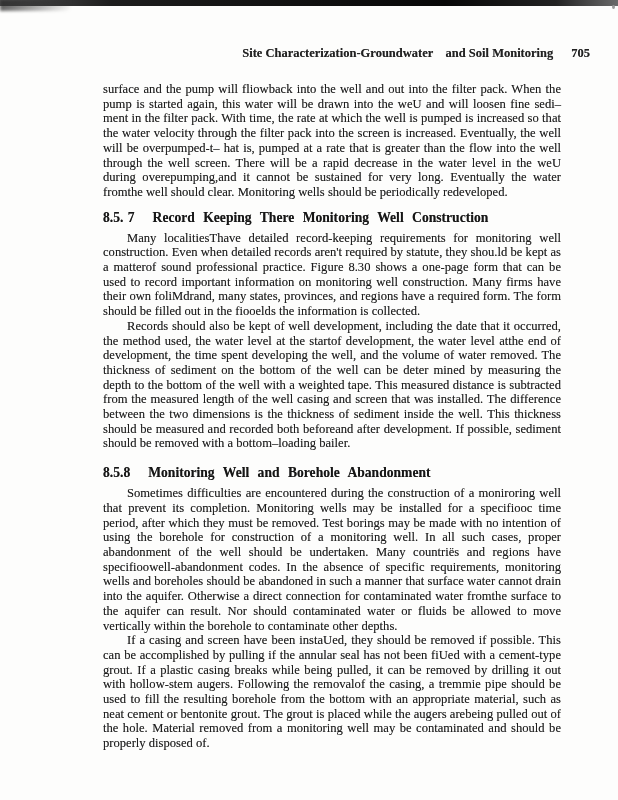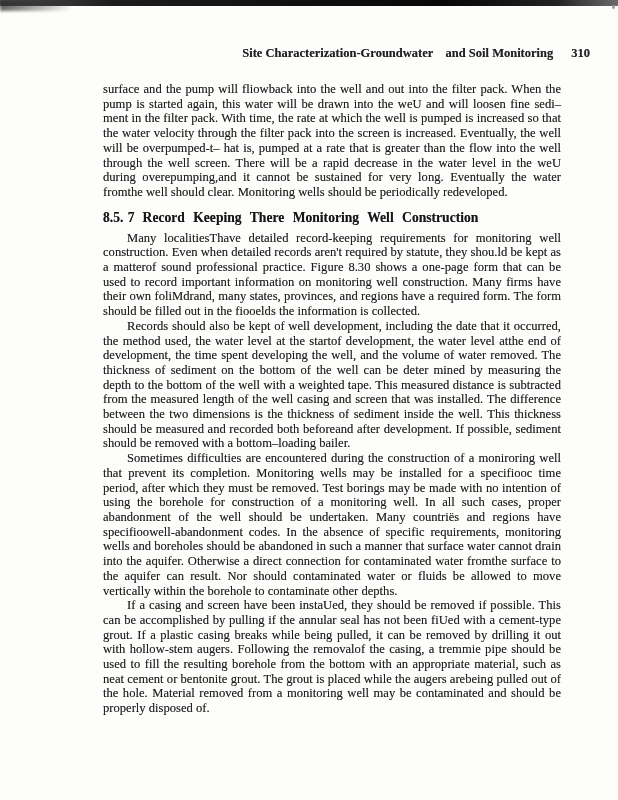--- a/index.html
+++ b/index.html
@@ -54,42 +54,45 @@
   h2.section-heading {
     margin: 9px 0 5px 0;
     font-size: 13.6px;
     line-height: 17px;
     font-weight: bold;
     color: #161616;
     text-align: left;
     word-spacing: 5px;
     text-shadow: 0 0 0.5px rgba(10,10,10,0.5);
   }
-  h2.section-heading .secnum { margin-right: 8px; word-spacing: 1px; }
+  h2.section-heading .secnum { margin-right: 18px; word-spacing: 1px; }
   h2.section-heading.h858 { margin-top: 13px; }
 </style>
 </head>
 <body>
 
 <div class="scan-bar"></div>
 <div class="scan-smudge"></div>
 <div class="scan-speck"></div>
 
-<div class="running-header"><span>Site Characterization-Groundwater    and Soil Monitoring</span><span class="pagenum">310</span></div>
+<div class="running-header"><span>Site Characterization-Groundwater    and Soil Monitoring</span><span class="pagenum">705</span></div>
 
 <div class="page-body">
 
   <p class="noindent">surface and the pump will fliowback into the well and out into the filter pack. When the pump is started again, this water will be drawn into the weU and will loosen fine sedi– ment in the filter pack. With time, the rate at which the well is pumped is increased so that the water velocity through the filter pack into the screen is increased. Eventually, the well will be overpumped-t– hat is, pumped at a rate that is greater than the flow into the well through the well screen. There will be a rapid decrease in the water level in the weU during overepumping,and it cannot be sustained for very long. Eventually the water fromthe well should clear. Monitoring wells should be periodically redeveloped.</p>
 
   <h2 class="section-heading">
     <span class="secnum">8.5. 7</span><span class="sectitle">Record Keeping There Monitoring Well Construction</span>
   </h2>
 
   <p>Many localitiesThave detailed record-keeping requirements for monitoring well construction. Even when detailed records aren't required by statute, they shou.ld be kept as a matterof sound professional practice. Figure 8.30 shows a one-page form that can be used to record important information on monitoring well construction. Many firms have their own foliMdrand, many states, provinces, and regions have a required form. The form should be filled out in the fiooelds the information is collected.</p>
 
   <p>Records should also be kept of well development, including the date that it occurred, the method used, the water level at the startof development, the water level atthe end of development, the time spent developing the well, and the volume of water removed. The thickness of sediment on the bottom of the well can be deter mined by measuring the depth to the bottom of the well with a weighted tape. This measured distance is subtracted from the measured length of the well casing and screen that was installed. The difference between the two dimensions is the thickness of sediment inside the well. This thickness should be measured and recorded both beforeand after development. If possible, sediment should be removed with a bottom–loading bailer.</p>
 
+  <h2 class="section-heading h858">
+    <span class="secnum">8.5.8</span><span class="sectitle">Monitoring Well and Borehole Abandonment</span>
+  </h2>
 
   <p>Sometimes difficulties are encountered during the construction of a moniroring well that prevent its completion. Monitoring wells may be installed for a specifiooc time period, after which they must be removed. Test borings may be made with no intention of using the borehole for construction of a monitoring well. In all such cases, proper abandonment of the well should be undertaken. Many countriës and regions have specifioowell-abandonment codes. In the absence of specific requirements, monitoring wells and boreholes should be abandoned in such a manner that surface water cannot drain into the aquifer. Otherwise a direct connection for contaminated water fromthe surface to the aquifer can result. Nor should contaminated water or fluids be allowed to move vertically within the borehole to contaminate other depths.</p>
 
   <p>If a casing and screen have been instaUed, they should be removed if possible. This can be accomplished by pulling if the annular seal has not been fiUed with a cement-type grout. If a plastic casing breaks while being pulled, it can be removed by drilling it out with hollow-stem augers. Following the removalof the casing, a tremmie pipe should be used to fill the resulting borehole from the bottom with an appropriate material, such as neat cement or bentonite grout. The grout is placed while the augers arebeing pulled out of the hole. Material removed from a monitoring well may be contaminated and should be properly disposed of.</p>
 
 </div>
 
 </body></html>

